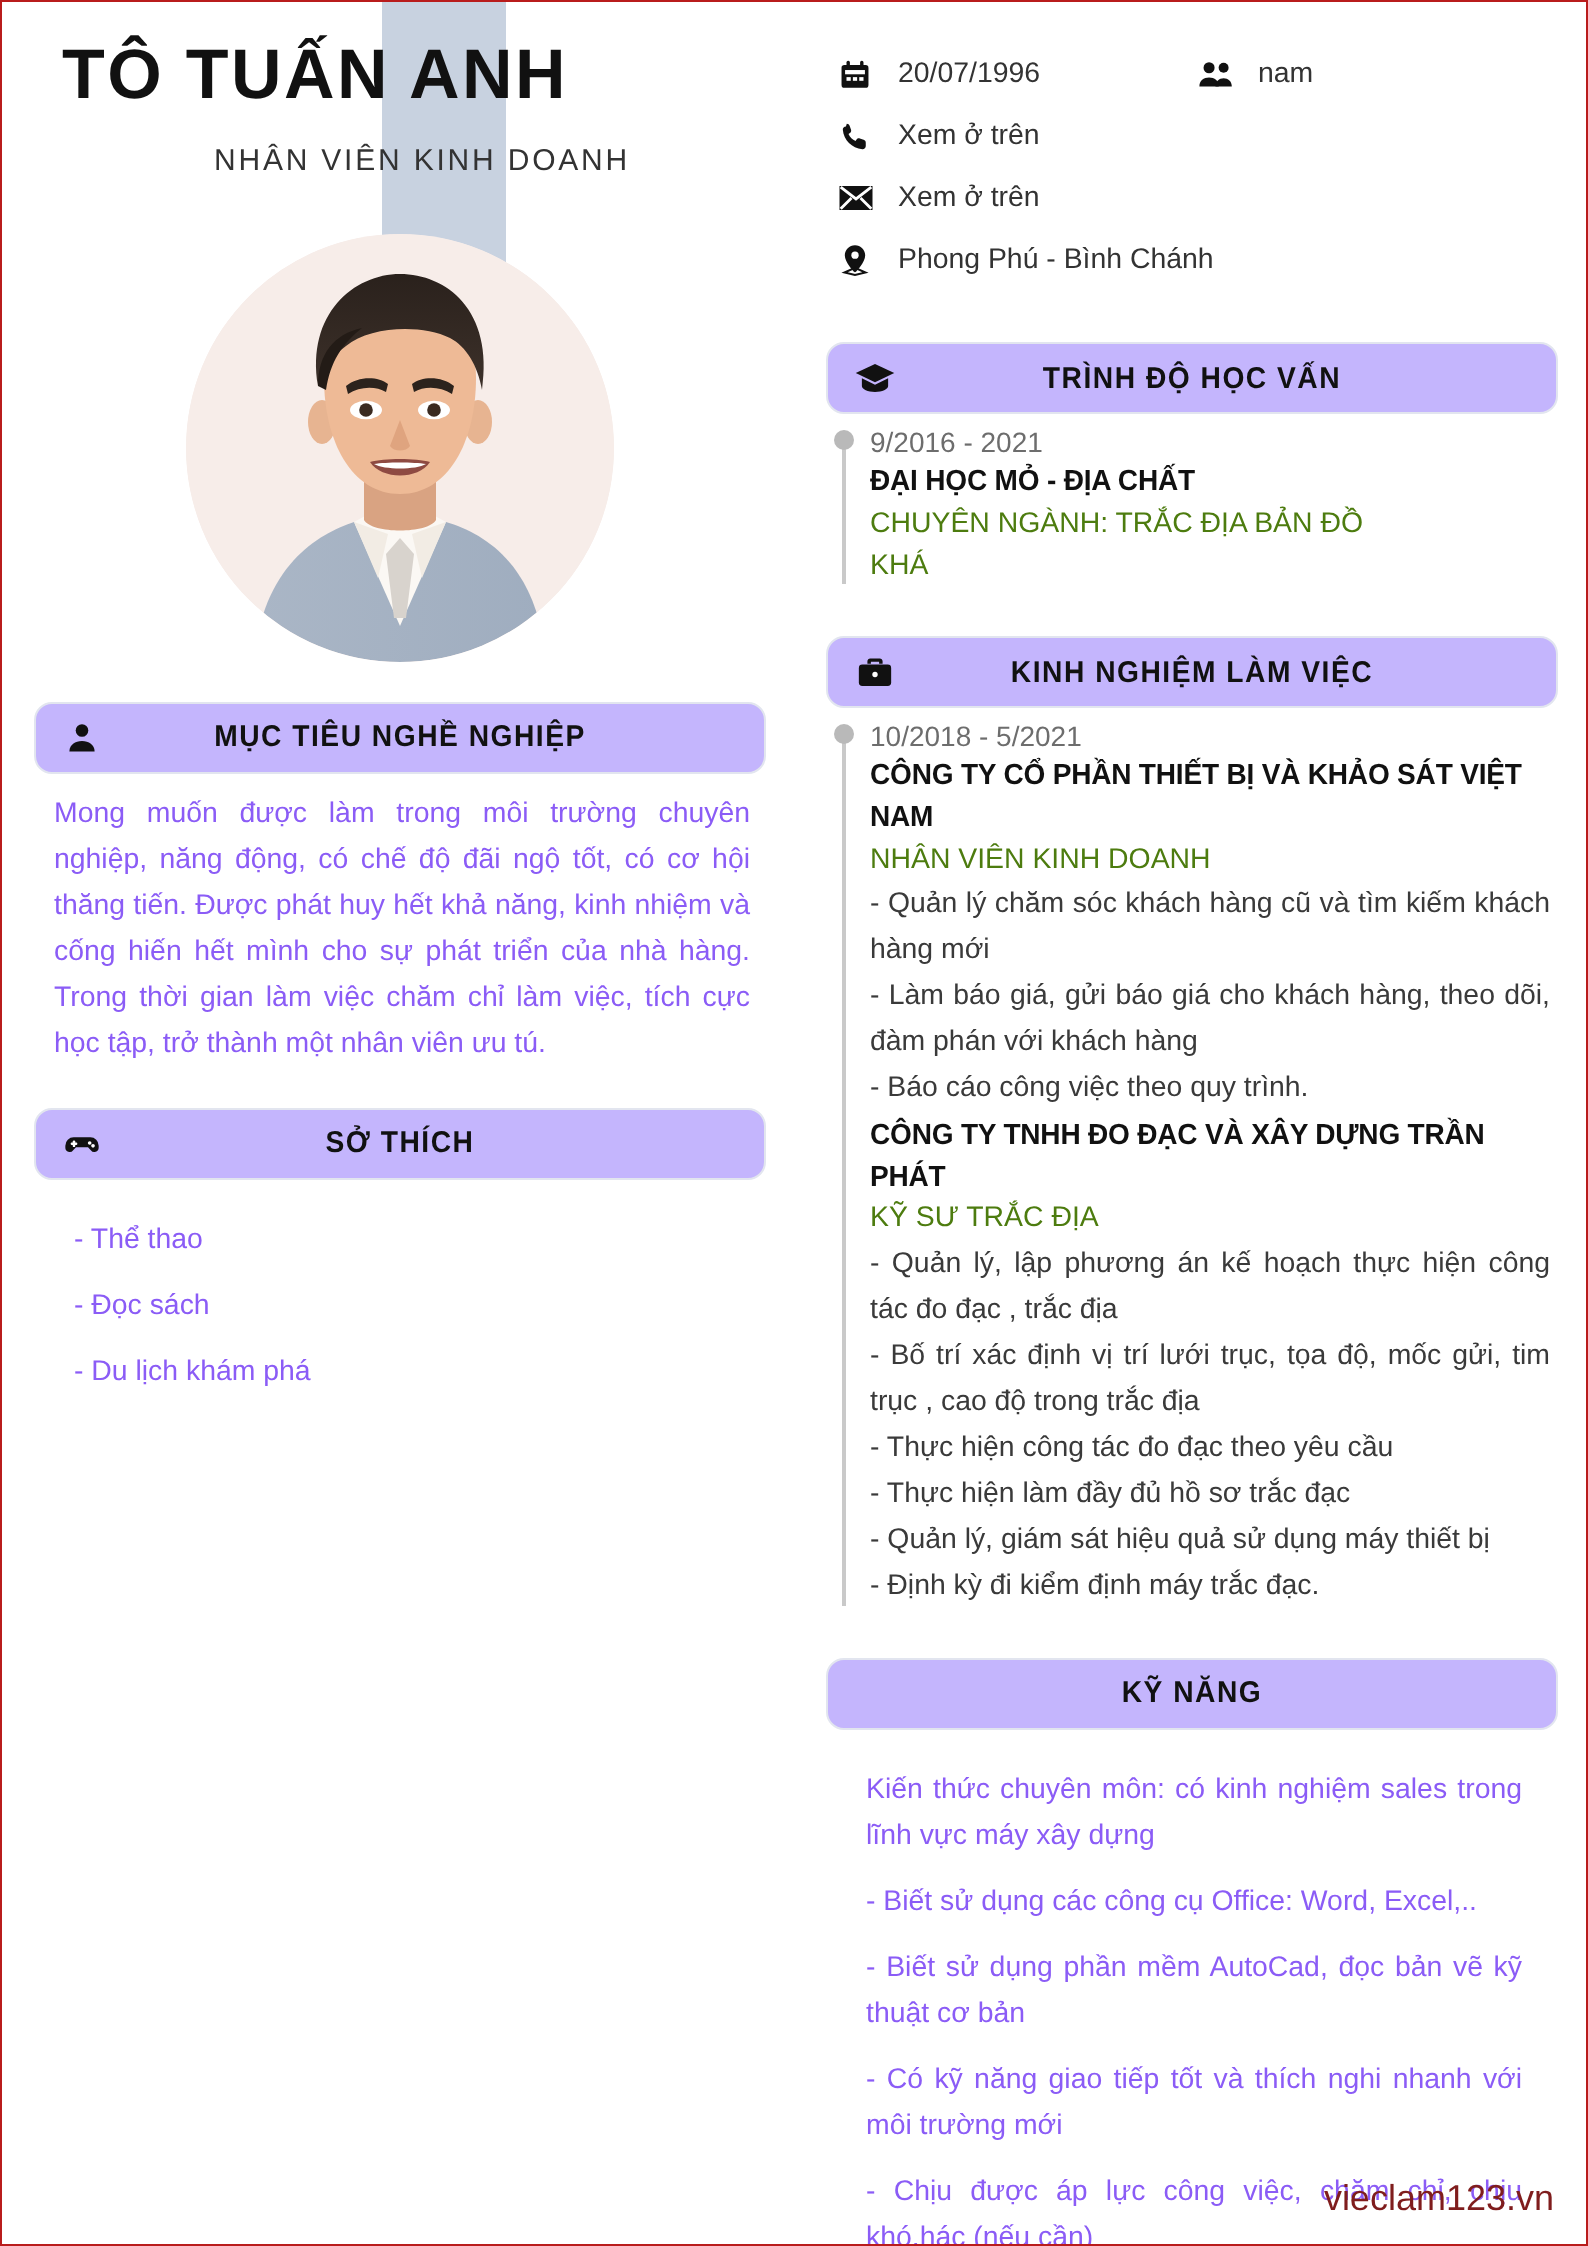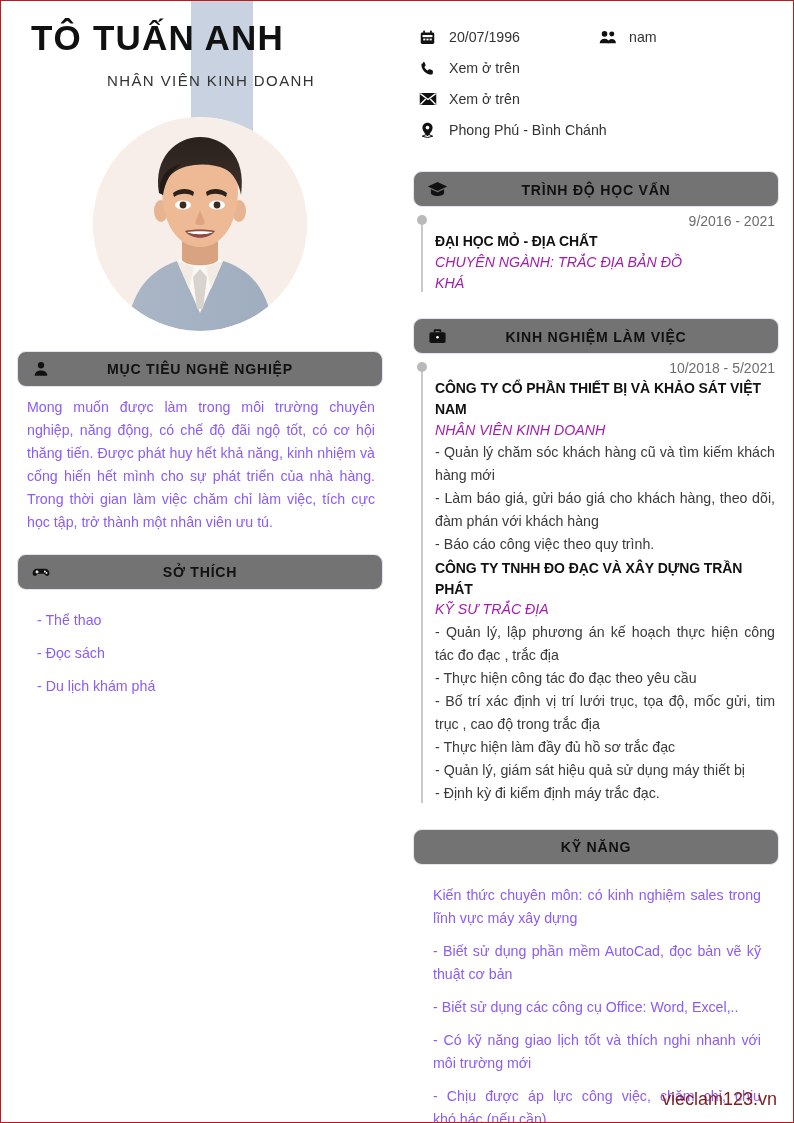--- a/index.html
+++ b/index.html
@@ -92,21 +92,21 @@
 
   
   .sec-head {
     display: flex;
     align-items: center;
     border: 1px solid #e2e5ef;
     border-radius: 9px;
     height: 36px;
     padding: 0 12px;
     box-sizing: border-box;
-    background: #737373;
+    background: #c4b5fd;
     margin-top: 20px;
   }
   .sec-head .sec-icon {
     flex: 0 0 auto;
     width: 22px;
     height: 22px;
     display: flex;
     align-items: center;
     justify-content: center;
     color: #111111;
@@ -184,36 +184,34 @@
     top: 8px;
     width: 10px;
     height: 10px;
     border-radius: 50%;
     background: #b9b9b9;
   }
   .tl-date {
     font-size: 14px;
     color: #6d6d6d;
     margin-bottom: 2px;
-    text-align: right;
   }
   .entry-org {
     font-size: 14.6px;
     font-weight: bold;
     color: #111111;
     letter-spacing: -0.1px;
     transform: scaleX(0.96);
     transform-origin: left center;
     line-height: 1.42;
   }
   .entry-role {
     font-size: 14.2px;
-    color: #a21caf;
+    color: #4d7c0f;
     line-height: 1.5;
-    font-style: italic;
   }
   .entry-bullets {
     font-size: 14.2px;
     line-height: 1.62;
     color: #3a3a3a;
     text-align: justify;
   }
   .entry-bullets p { margin: 0; }
   .entry-gap { height: 2px; }
 
@@ -427,36 +425,36 @@
           <p>- Làm báo giá, gửi báo giá cho khách hàng, theo dõi, đàm phán với khách hàng</p>
           <p>- Báo cáo công việc theo quy trình.</p>
         </div>
 
         <div class="entry-gap"></div>
 
         <div class="entry-org">CÔNG TY TNHH ĐO ĐẠC VÀ XÂY DỰNG TRẦN PHÁT</div>
         <div class="entry-role">KỸ SƯ TRẮC ĐỊA</div>
         <div class="entry-bullets">
           <p>- Quản lý, lập phương án kế hoạch thực hiện công tác đo đạc , trắc địa</p>
+          <p>- Bố trí xác định vị trí lưới trục, tọa độ, mốc gửi, tim trục , cao độ trong trắc địa</p>
           <p>- Thực hiện công tác đo đạc theo yêu cầu</p>
-          <p>- Bố trí xác định vị trí lưới trục, tọa độ, mốc gửi, tim trục , cao độ trong trắc địa</p>
           <p>- Thực hiện làm đầy đủ hồ sơ trắc đạc</p>
           <p>- Quản lý, giám sát hiệu quả sử dụng máy thiết bị</p>
           <p>- Định kỳ đi kiểm định máy trắc đạc.</p>
         </div>
       </div>
 
       <div class="sec-head no-icon">
         <span class="sec-title">KỸ NĂNG</span>
       </div>
       <div class="sec-body justify">
         <p class="list-line">Kiến thức chuyên môn: có kinh nghiệm sales trong lĩnh vực máy xây dựng</p>
+        <p class="list-line">- Biết sử dụng các công cụ Office: Word, Excel,..</p>
         <p class="list-line">- Biết sử dụng phần mềm AutoCad, đọc bản vẽ kỹ thuật cơ bản</p>
-        <p class="list-line">- Biết sử dụng các công cụ Office: Word, Excel,..</p>
-        <p class="list-line">- Có kỹ năng giao lịch tốt và thích nghi nhanh với môi trường mới</p>
+        <p class="list-line">- Có kỹ năng giao tiếp tốt và thích nghi nhanh với môi trường mới</p>
         <p class="list-line">- Chịu được áp lực công việc, chăm chỉ, chịu khó.hác (nếu cần)</p>
       </div>
 
     </div>
   </div>
 
   <div class="footer">vieclam123.vn</div>
 </div>
 
 </body></html>

